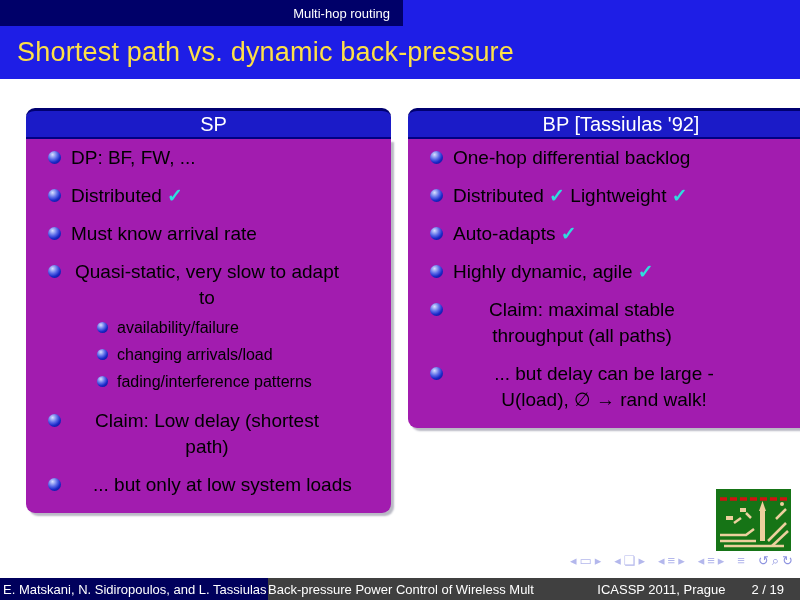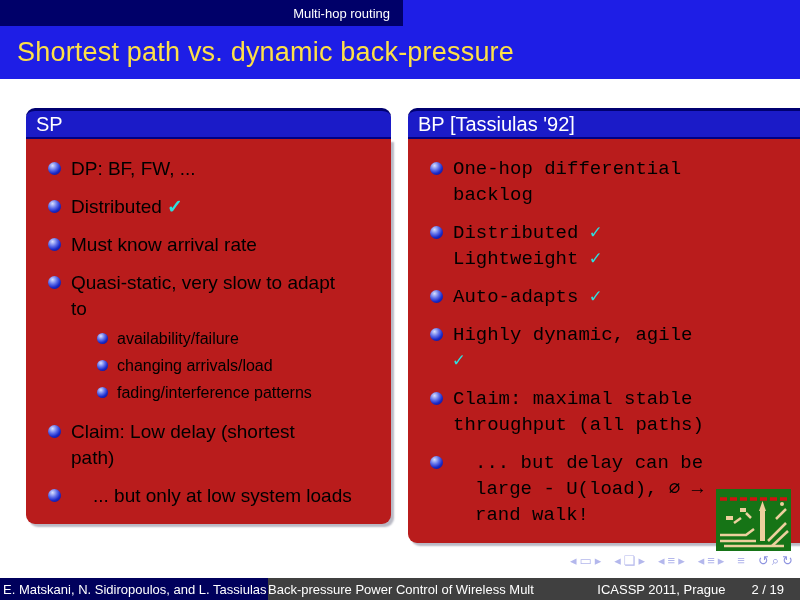--- a/index.html
+++ b/index.html
@@ -1,46 +1,46 @@
 <!DOCTYPE html>
 <html><head>
 <meta charset="utf-8">
 <style>
   html,body{margin:0;padding:0;background:#fff;}
   .slide{position:relative;width:800px;height:600px;background:#ffffff;
-         font-family:"Liberation Sans",sans-serif;overflow:hidden;}
+         font-family:"Liberation Sans",sans-serif;overflow:hidden;text-align:center;}
 
   
   .topbar{position:absolute;top:0;left:0;width:800px;height:26px;background:#1e1ee6;display:flex;}
   .section-badge{width:403px;height:100%;background:#000069;color:#fff;font-size:13px;
                  display:flex;align-items:center;justify-content:flex-end;
                  padding-right:13px;box-sizing:border-box;}
   .topbar-fill{flex:1;}
 
   
   .titlebar{position:absolute;top:26px;left:0;width:800px;height:53px;background:#1e1ee6;
             color:#fde047;display:flex;align-items:center;padding-left:17px;box-sizing:border-box;
             font-size:27px;letter-spacing:0.2px;}
 
   
   .block{position:absolute;top:108px;}
   #block-sp{left:26px;width:365px;}
   #block-bp{left:408px;width:416px;}
   .block-header{background:#1b1bc8;border-top:3px solid #000070;border-bottom:2px solid #000082;
                 border-radius:9px 9px 0 0;color:#fff;font-size:20px;height:31px;line-height:26px;
                 padding-left:10px;box-sizing:border-box;}
-  .block-body{background:#b91c1c;border-radius:0 0 9px 9px;
-              box-shadow:3px 3px 2px #b9b9c4;padding:17px 8px 15px 8px;}
+  .block-body{background:#a21caf;border-radius:0 0 9px 9px;
+              box-shadow:3px 3px 2px #b9b9c4;padding:6px 8px 15px 8px;}
 
   .item{display:flex;margin-bottom:12px;}
   .item:last-child{margin-bottom:0;gap:22px;}
   .bullet{width:13px;height:13px;border-radius:50%;flex:0 0 auto;margin:6px 10px 0 14px;
           background:radial-gradient(circle at 35% 28%, #d8e0ff 0%, #5a6ae8 38%, #1b2ac8 62%, #000a80 100%);}
   .itext{font-size:19px;line-height:26px;color:#000;max-width:272px;}
-  #block-bp .itext{max-width:258px;font-family:Liberation Mono, monospace;}
+  #block-bp .itext{max-width:258px;}
   .check{color:#2fdede;font-weight:bold;}
 
   .sublist{margin:4px 0 0 26px;}
   .subitem{display:flex;margin-bottom:2px;}
   .subbullet{width:11px;height:11px;border-radius:50%;flex:0 0 auto;margin:7px 9px 0 0;
              background:radial-gradient(circle at 35% 28%, #d8e0ff 0%, #5a6ae8 38%, #1b2ac8 62%, #000a80 100%);}
   .subtext{font-size:16px;line-height:25px;color:#000;max-width:205px;}
 
   
   .navrow{position:absolute;top:553px;right:7px;display:flex;gap:13px;

